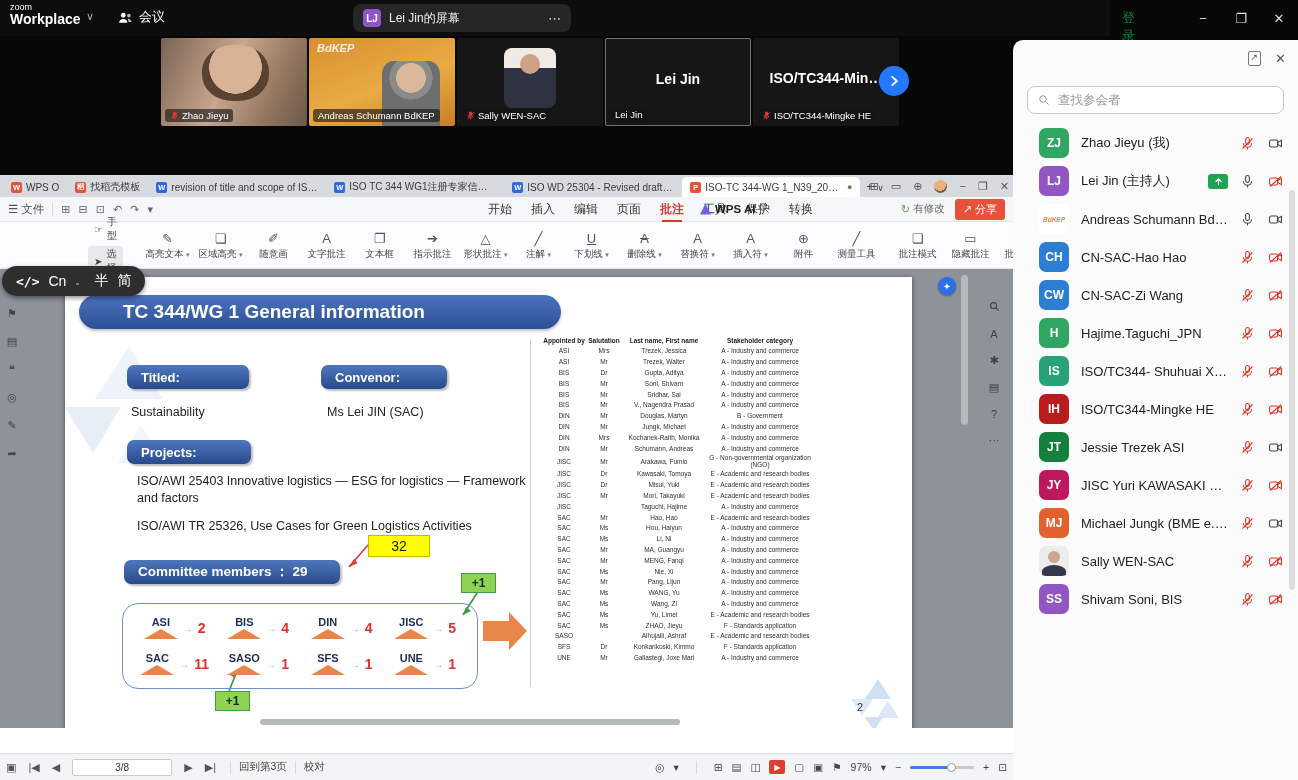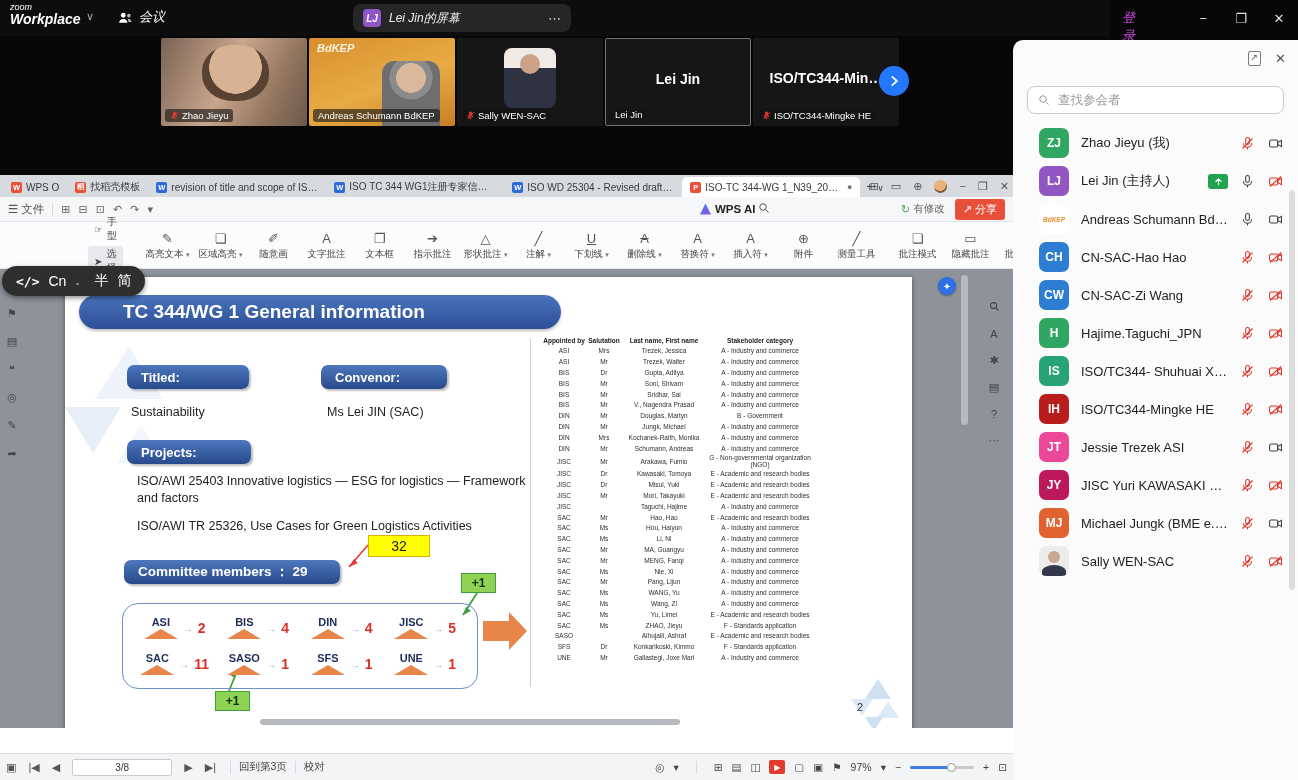--- a/index.html
+++ b/index.html
@@ -1,33 +1,33 @@
 <!DOCTYPE html>
 <html><head>
 <meta charset="utf-8">
 <style>
   html,body{margin:0;padding:0;background:#000;}
   *{box-sizing:border-box;}
   .stage{position:relative;width:1298px;height:780px;background:#070707;overflow:hidden;
          font-family:"Liberation Sans","DejaVu Sans",sans-serif;}
 
   
-  .topbar{position:absolute;left:0;top:0;width:1110px;height:36px;background:#0d0d0d;color:#e8e8e8;font-style:italic;}
+  .topbar{position:absolute;left:0;top:0;width:1110px;height:36px;background:#0d0d0d;color:#e8e8e8;}
   .brand{position:absolute;left:10px;top:3px;line-height:1.05;}
   .brand .b1{font-size:9px;color:#fff;}
   .brand .b2{font-size:14px;font-weight:bold;color:#fff;}
   .brand-caret{position:absolute;left:86px;top:10px;color:#aaa;font-size:11px;}
   .meet-tab{position:absolute;left:118px;top:8px;display:flex;align-items:center;gap:6px;font-size:13px;color:#fff;}
   .share-pill{position:absolute;left:353px;top:4px;width:218px;height:28px;background:#262626;border-radius:8px;
               display:flex;align-items:center;gap:8px;padding:0 10px;}
   .share-av{width:18px;height:18px;border-radius:4px;background:#8e56c9;color:#fff;font-size:10px;font-weight:bold;
             display:flex;align-items:center;justify-content:center;}
   .share-title{font-size:12px;color:#f0f0f0;flex:1;}
   .share-more{color:#cfcfcf;font-size:13px;}
-  .login-btn{position:absolute;left:1122px;top:9px;font-size:13px;color:#d946ef;}
+  .login-btn{position:absolute;left:1122px;top:9px;font-size:13px;color:#15803d;}
   .winctl{position:absolute;top:0;height:36px;display:flex;align-items:center;justify-content:center;width:34px;color:#ddd;font-size:13px;}
   .wc-min{left:1186px;} .wc-max{left:1224px;} .wc-close{left:1262px;}
 
   
   .tiles{position:absolute;left:161px;top:38px;display:flex;gap:2px;}
   .tile{position:relative;width:146px;height:88px;background:#161616;overflow:hidden;border-radius:2px;}
   .tile[data-active="true"]{border:1px solid #737373;}
   .tile[data-kind="photo1"]{background:linear-gradient(115deg,#7a6354 0%,#c9a68d 45%,#93765f 75%,#6b584a 100%);}
   .tile[data-kind="photo1"]::before{content:"";position:absolute;left:28%;top:8%;width:46%;height:64%;border-radius:46%;
         background:radial-gradient(circle at 50% 40%,#d8b295 0 55%,#5a4232 56%);}
@@ -375,20 +375,38 @@
           <span>文件</span>
         </span>
         <span class="mb-sep"></span>
         <span class="mb-ic">⊞</span>
         <span class="mb-ic">⊟</span>
         <span class="mb-ic">⊡</span>
         <span class="mb-ic">↶</span>
         <span class="mb-ic">↷</span>
         <span class="mb-ic">▾</span>
       </span>
+      <span class="menus">
+
+          <span class="menu" data-active="false">开始</span>
+
+          <span class="menu" data-active="false">插入</span>
+
+          <span class="menu" data-active="false">编辑</span>
+
+          <span class="menu" data-active="false">页面</span>
+
+          <span class="menu" data-active="true">批注</span>
+
+          <span class="menu" data-active="false">工具</span>
+
+          <span class="menu" data-active="false">保护</span>
+
+          <span class="menu" data-active="false">转换</span>
+        </span>
       <span class="wpsai">
         <span class="ailogo"></span>
         <span>WPS AI</span>
       </span>
       <span class="mb-search">
         <svg width="12" height="12" viewBox="0 0 24 24">
             <circle cx="10" cy="10" r="6.5" fill="none" stroke="#555" stroke-width="2"></circle>
             <path d="M15 15l6 6" stroke="#555" stroke-width="2"></path>
           </svg>
       </span>
@@ -1153,21 +1171,21 @@
               <g fill="none" stroke="currentColor" stroke-width="1.7">
                 <rect x="2.5" y="6.5" width="13" height="11" rx="2.5"></rect>
                 <path d="M15.5 10.5l6-3.5v10l-6-3.5z"></path>
                 <path class="slash" d="M3 20 21 4"></path>
               </g>
             </svg>
           </span>
         </div>
 
         <div class="prow">
-          <span class="pav" style="background:#ec4899" data-photo="false">JT</span>
+          <span class="pav" style="background:#15803d" data-photo="false">JT</span>
           <span class="pname">Jessie Trezek ASI</span>
 
           <span class="pmic" data-state="off">
             <svg width="15" height="15" viewBox="0 0 24 24">
               <g fill="none" stroke="currentColor" stroke-width="1.7">
                 <rect x="9" y="2.5" width="6" height="11" rx="3"></rect>
                 <path d="M5.5 11.5a6.5 6.5 0 0 0 13 0"></path>
                 <path d="M12 18v3.5"></path>
                 <path class="slash" d="M4 20 20 4"></path>
               </g>
@@ -1252,16 +1270,40 @@
             <svg width="17" height="15" viewBox="0 0 24 24">
               <g fill="none" stroke="currentColor" stroke-width="1.7">
                 <rect x="2.5" y="6.5" width="13" height="11" rx="2.5"></rect>
                 <path d="M15.5 10.5l6-3.5v10l-6-3.5z"></path>
                 <path class="slash" d="M3 20 21 4"></path>
               </g>
             </svg>
           </span>
         </div>
 
+        <div class="prow">
+          <span class="pav" style="background:#9156c2" data-photo="false">SS</span>
+          <span class="pname">Shivam Soni, BIS</span>
+
+          <span class="pmic" data-state="off">
+            <svg width="15" height="15" viewBox="0 0 24 24">
+              <g fill="none" stroke="currentColor" stroke-width="1.7">
+                <rect x="9" y="2.5" width="6" height="11" rx="3"></rect>
+                <path d="M5.5 11.5a6.5 6.5 0 0 0 13 0"></path>
+                <path d="M12 18v3.5"></path>
+                <path class="slash" d="M4 20 20 4"></path>
+              </g>
+            </svg>
+          </span>
+          <span class="pcam" data-state="off">
+            <svg width="17" height="15" viewBox="0 0 24 24">
+              <g fill="none" stroke="currentColor" stroke-width="1.7">
+                <rect x="2.5" y="6.5" width="13" height="11" rx="2.5"></rect>
+                <path d="M15.5 10.5l6-3.5v10l-6-3.5z"></path>
+                <path class="slash" d="M3 20 21 4"></path>
+              </g>
+            </svg>
+          </span>
+        </div>
       </div>
     <div class="pscroll"></div>
   </div>
 </div>
 
 </body></html>

